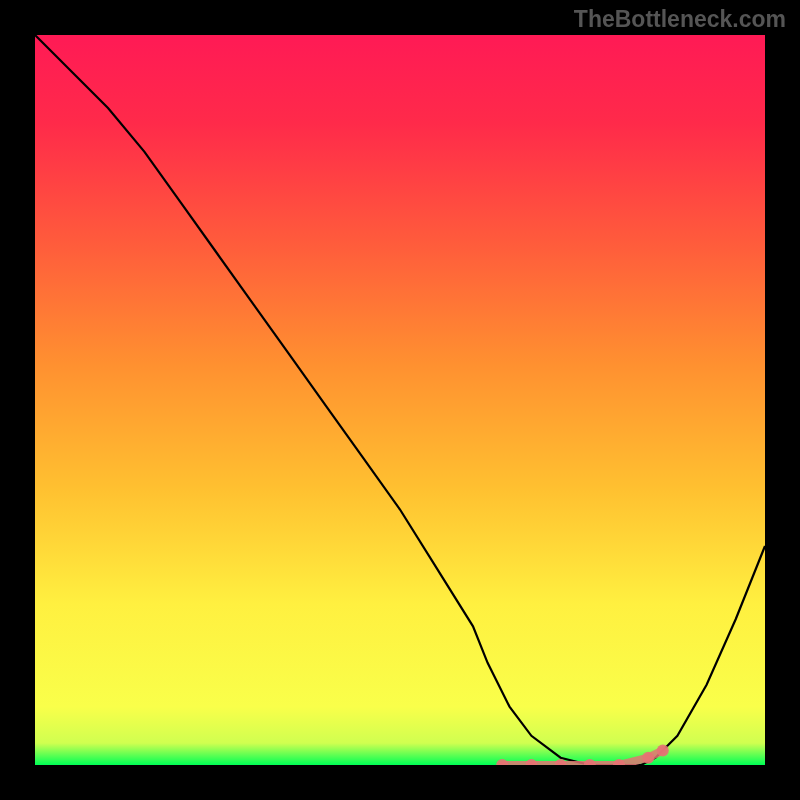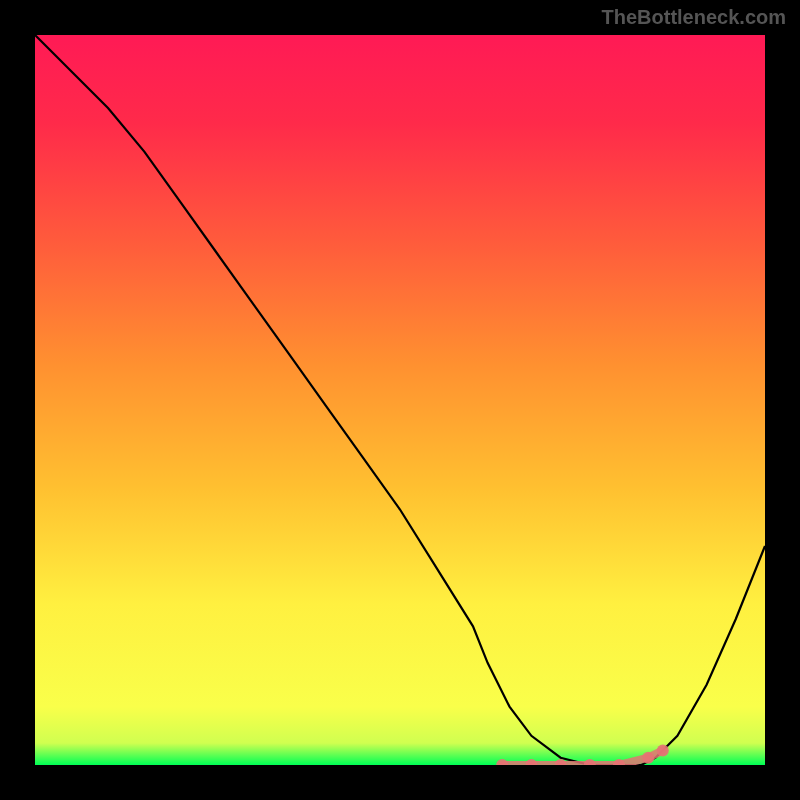--- a/index.html
+++ b/index.html
@@ -15,21 +15,21 @@
     width: 800px;
     height: 800px;
     position: relative;
     background: #000;
   }
   .watermark {
     position: absolute;
     top: 6px;
     right: 14px;
     color: #555;
-    font-size: 20px;
+    font-size: 23px;
     font-weight: bold;
     z-index: 10;
   }
   .chart-area {
     position: absolute;
     left: 35px;
     top: 35px;
     width: 730px;
     height: 730px;
   }

